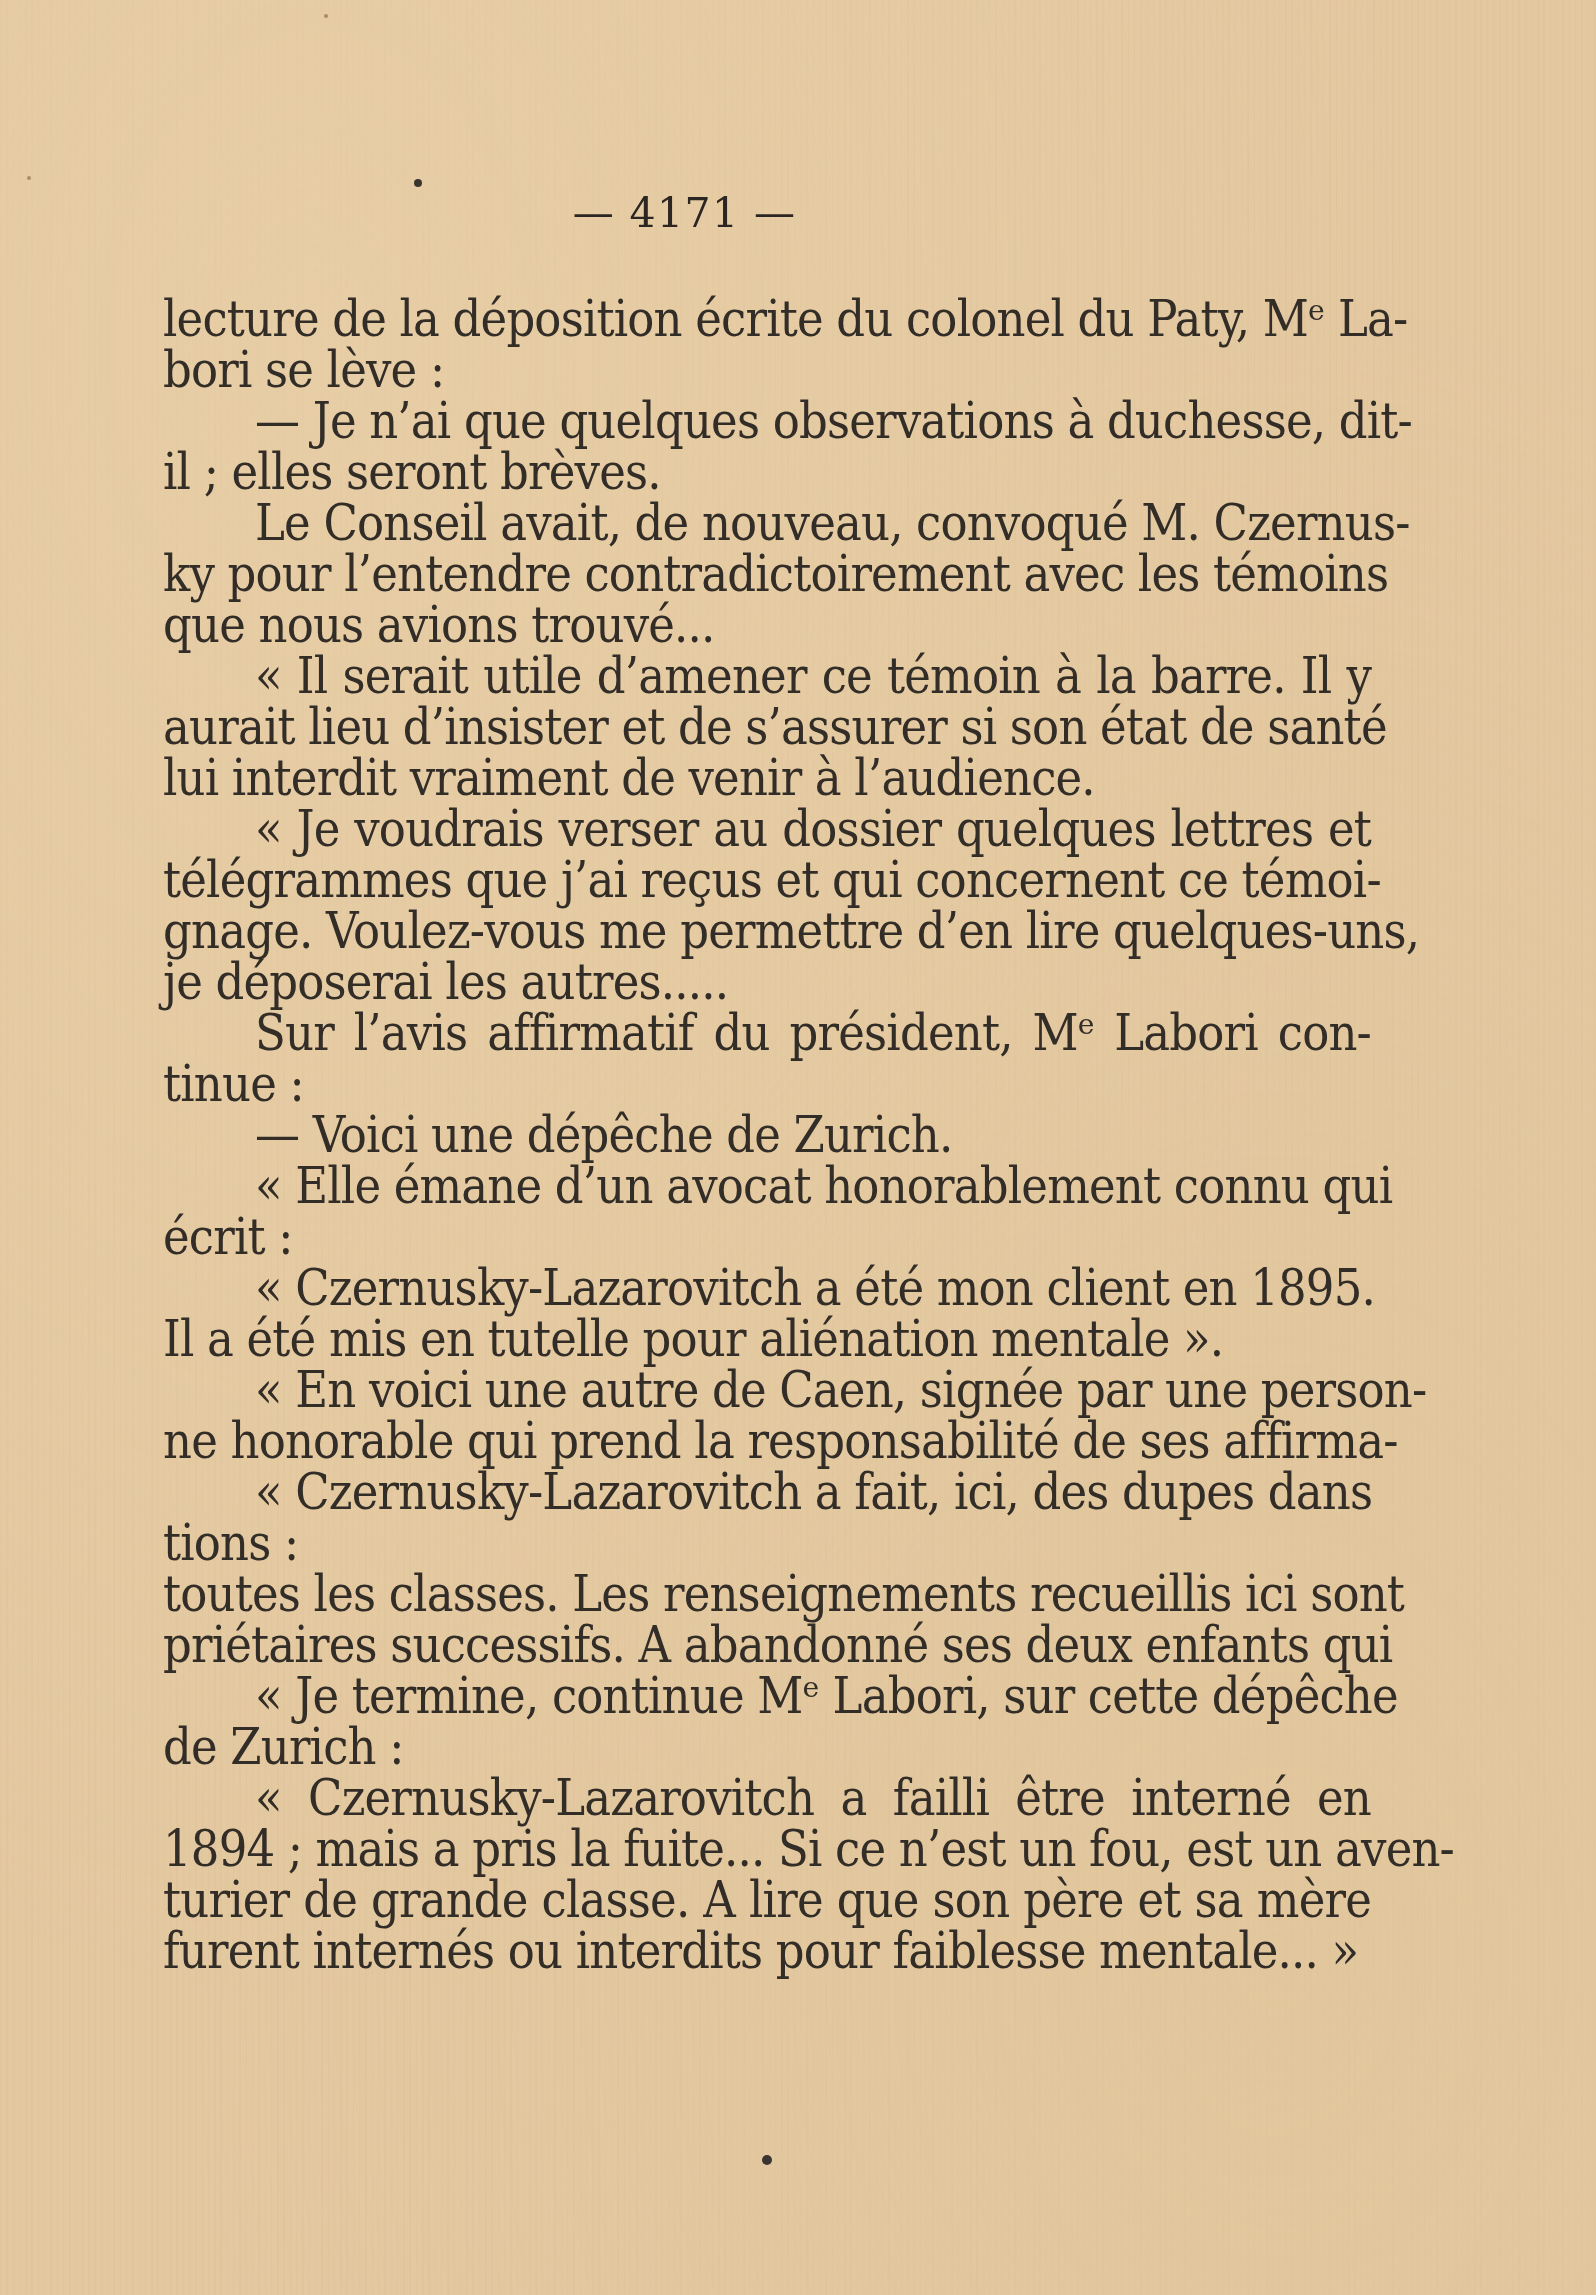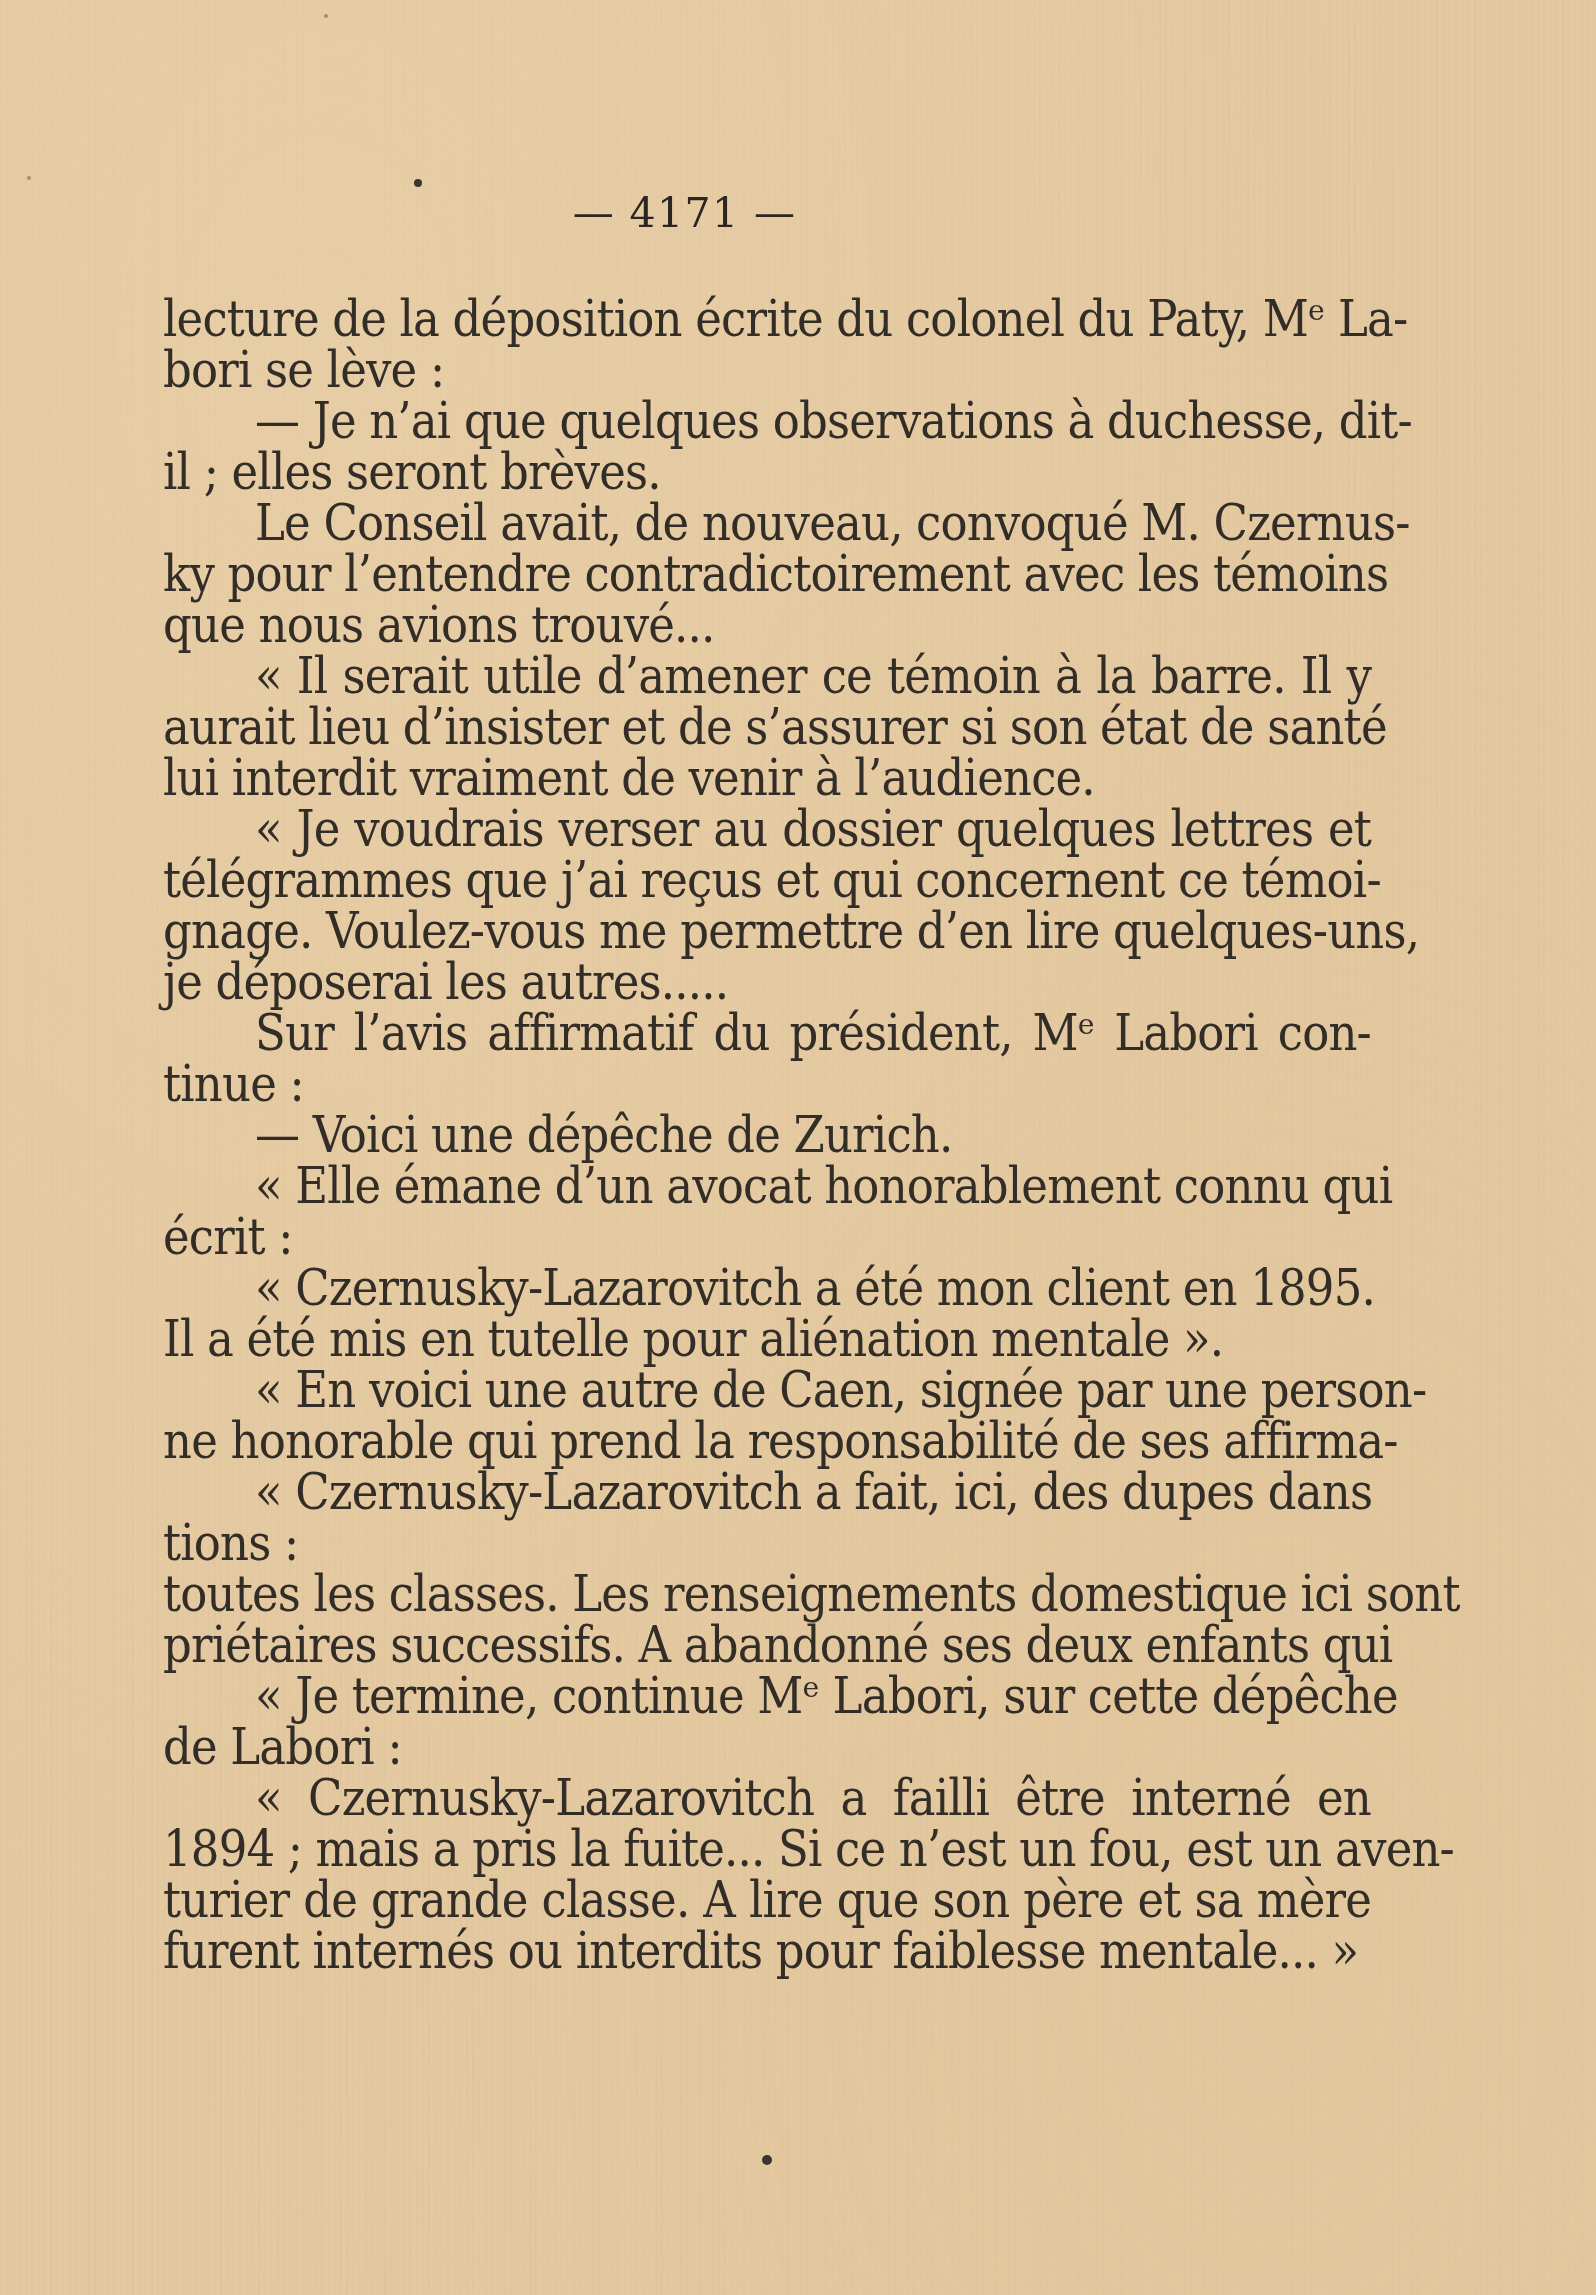--- a/index.html
+++ b/index.html
@@ -70,24 +70,24 @@
     <span class="line last">tinue :</span>
     <span class="line indent last">— Voici une dépêche de Zurich.</span>
     <span class="line indent">« Elle émane d’un avocat honorablement connu qui</span>
     <span class="line last">écrit :</span>
     <span class="line indent">« Czernusky-Lazarovitch a été mon client en 1895.</span>
     <span class="line last">Il a été mis en tutelle pour aliénation mentale ».</span>
     <span class="line indent">« En voici une autre de Caen, signée par une person-</span>
     <span class="line">ne honorable qui prend la responsabilité de ses affirma-</span>
     <span class="line indent">« Czernusky-Lazarovitch a fait, ici, des dupes dans</span>
     <span class="line last">tions :</span>
-    <span class="line">toutes les classes. Les renseignements domestique ici sont</span>
+    <span class="line">toutes les classes. Les renseignements recueillis ici sont</span>
     <span class="line">priétaires successifs. A abandonné ses deux enfants qui</span>
     <span class="line indent">« Je termine, continue Mᵉ Labori, sur cette dépêche</span>
-    <span class="line last">de Labori :</span>
+    <span class="line last">de Zurich :</span>
     <span class="line indent">« Czernusky-Lazarovitch a failli être interné en</span>
     <span class="line">1894 ; mais a pris la fuite... Si ce n’est un fou, est un aven-</span>
     <span class="line">turier de grande classe. A lire que son père et sa mère</span>
     <span class="line last">furent internés ou interdits pour faiblesse mentale... »</span>
   </div>
 
   <span class="dot" style="left:762px; top:2155px; width:10px; height:10px;"></span>
 </div>
 
 

